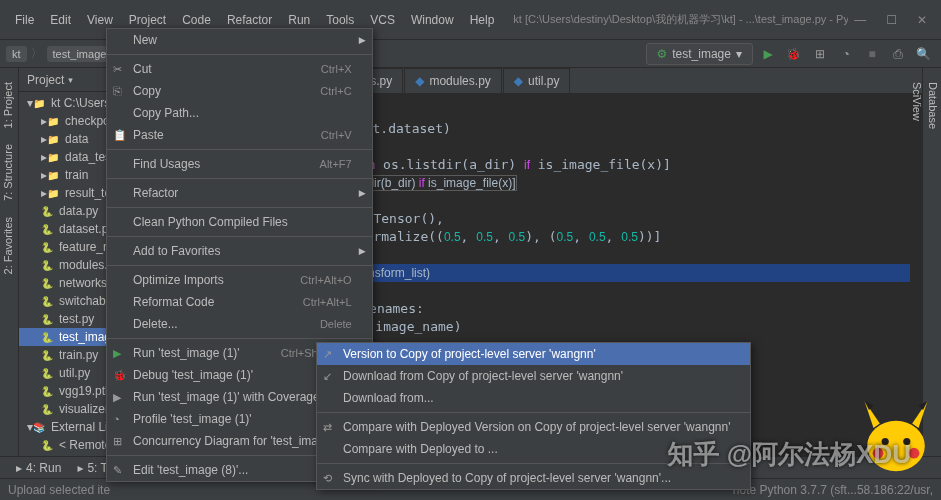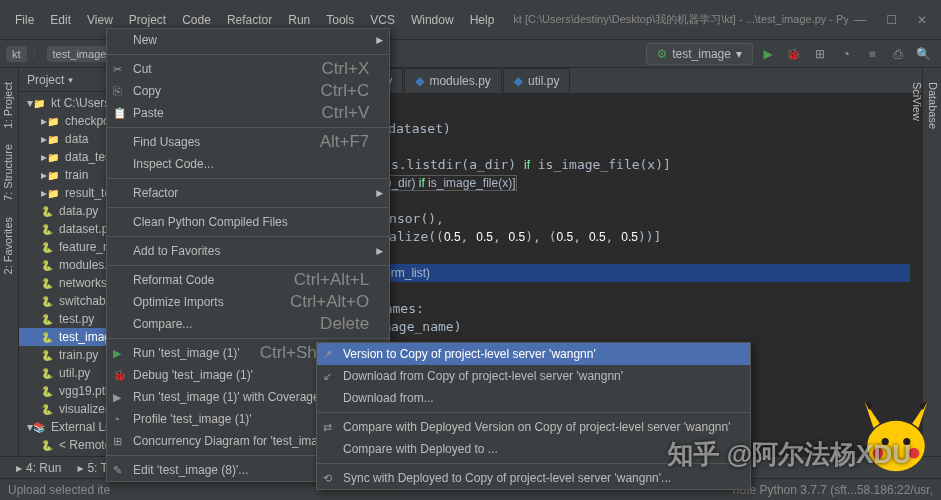--- a/index.html
+++ b/index.html
@@ -26,26 +26,26 @@
 .panel-head{height:24px;display:flex;align-items:center;padding:0 8px;background:#3c3f41;border-bottom:1px solid #2b2b2b}
 .tree{padding:2px 0;font-size:12px}
 .tree-item{display:flex;align-items:center;height:18px;padding-left:4px;white-space:nowrap;overflow:hidden}
 .tree-item.sel{background:#4b6eaf;color:#fff}
 .tree-item .ind{display:inline-block}
 .ico{width:14px;height:14px;margin-right:4px;display:inline-flex;align-items:center;justify-content:center;font-size:10px}
 .editor-area{flex:1;display:flex;flex-direction:column;background:#2b2b2b;overflow:hidden}
 .tabs{height:26px;display:flex;align-items:flex-end;background:#3c3f41;border-bottom:1px solid #2b2b2b;padding-left:2px}
 .tab-item{padding:5px 10px;display:flex;align-items:center;gap:5px;font-size:11px;background:#3c3f41;border:1px solid #2b2b2b;border-bottom:none;margin-right:1px}
 .code{flex:1;padding:8px 12px;font-family:"Consolas",monospace;font-size:13px;line-height:18px;color:#a9b7c6;white-space:pre;overflow:hidden}
-.s{color:#6a8759}.k{color:#86efac}.n{color:#ffffff}.b{border:1px solid #5a5a5a;padding:0 1px}
+.s{color:#6a8759}.k{color:#d946ef}.n{color:#14b8a6}.b{border:1px solid #5a5a5a;padding:0 1px}
 .hl-line{background:#214283;display:inline-block;width:100%}
 .ctx-menu{position:absolute;background:#3c3f41;border:1px solid #555;box-shadow:2px 2px 8px rgba(0,0,0,.5);min-width:210px;z-index:100}
 .ctx-item{height:22px;display:flex;align-items:center;padding:0 20px 0 26px;font-size:12px;position:relative}
 .ctx-item.hl{background:#4b6eaf;color:#fff}
-.ctx-item .sc{margin-left:auto;color:#888;padding-left:20px;font-size:17px}
+.ctx-item .sc{margin-left:auto;color:#888;padding-left:20px;font-size:11px}
 .ctx-sep{height:1px;background:#555;margin:3px 0}
 .ctx-arrow{position:absolute;right:6px;font-size:9px}
 .ctx-ico{position:absolute;left:6px;width:14px;font-size:11px}
 .submenu{position:absolute;left:316px;top:342px;background:#3c3f41;border:1px solid #555;box-shadow:2px 2px 8px rgba(0,0,0,.5);min-width:360px;z-index:101}
 .bottom-bar{position:absolute;bottom:22px;left:0;right:0;height:22px;background:#3c3f41;border-top:1px solid #2b2b2b;display:flex;align-items:center;padding:0 8px;font-size:11px}
 .bottom-bar .bt{padding:2px 8px;display:flex;align-items:center;gap:4px}
 .status{position:absolute;bottom:0;left:0;right:0;height:22px;background:#3c3f41;border-top:1px solid #2b2b2b;display:flex;align-items:center;padding:0 8px;font-size:11px;color:#888}
 .status .sr{margin-left:auto}
 .watermark{position:absolute;right:30px;bottom:28px;color:rgba(255,255,255,.5);font-size:26px;font-weight:bold;z-index:200;text-shadow:0 0 4px rgba(0,0,0,.8);pointer-events:none}
 .pika{position:absolute;right:0;bottom:18px;width:90px;height:90px;z-index:150;pointer-events:none}
@@ -240,57 +240,57 @@
       <span class="ctx-ico" style="color:#999">✂</span>
       <span>Cut</span>
       <span class="sc">Ctrl+X</span>
     </div>
     <div class="ctx-item">
       <span class="ctx-ico" style="color:#999">⎘</span>
       <span>Copy</span>
       <span class="sc">Ctrl+C</span>
     </div>
     <div class="ctx-item">
+      <span>Copy Path...</span>
+    </div>
+    <div class="ctx-item">
       <span class="ctx-ico" style="color:#999">📋</span>
       <span>Paste</span>
       <span class="sc">Ctrl+V</span>
     </div>
     <div class="ctx-sep"></div>
     <div class="ctx-item">
       <span>Find Usages</span>
       <span class="sc">Alt+F7</span>
     </div>
-    <div class="ctx-item">
-      <span>Inspect Code...</span>
-    </div>
     <div class="ctx-sep"></div>
     <div class="ctx-item">
       <span>Refactor</span>
       <span class="ctx-arrow">▶</span>
     </div>
     <div class="ctx-sep"></div>
     <div class="ctx-item">
       <span>Clean Python Compiled Files</span>
     </div>
     <div class="ctx-sep"></div>
     <div class="ctx-item">
       <span>Add to Favorites</span>
       <span class="ctx-arrow">▶</span>
     </div>
     <div class="ctx-sep"></div>
     <div class="ctx-item">
+      <span>Optimize Imports</span>
+      <span class="sc">Ctrl+Alt+O</span>
+    </div>
+    <div class="ctx-item">
       <span>Reformat Code</span>
       <span class="sc">Ctrl+Alt+L</span>
     </div>
     <div class="ctx-item">
-      <span>Optimize Imports</span>
-      <span class="sc">Ctrl+Alt+O</span>
-    </div>
-    <div class="ctx-item">
-      <span>Compare...</span>
+      <span>Delete...</span>
       <span class="sc">Delete</span>
     </div>
     <div class="ctx-sep"></div>
     <div class="ctx-item">
       <span class="ctx-ico" style="color:#499c54">▶</span>
       <span>Run 'test_image (1)'</span>
       <span class="sc">Ctrl+Shift+F10</span>
     </div>
     <div class="ctx-item">
       <span class="ctx-ico" style="color:#999">🐞</span>

